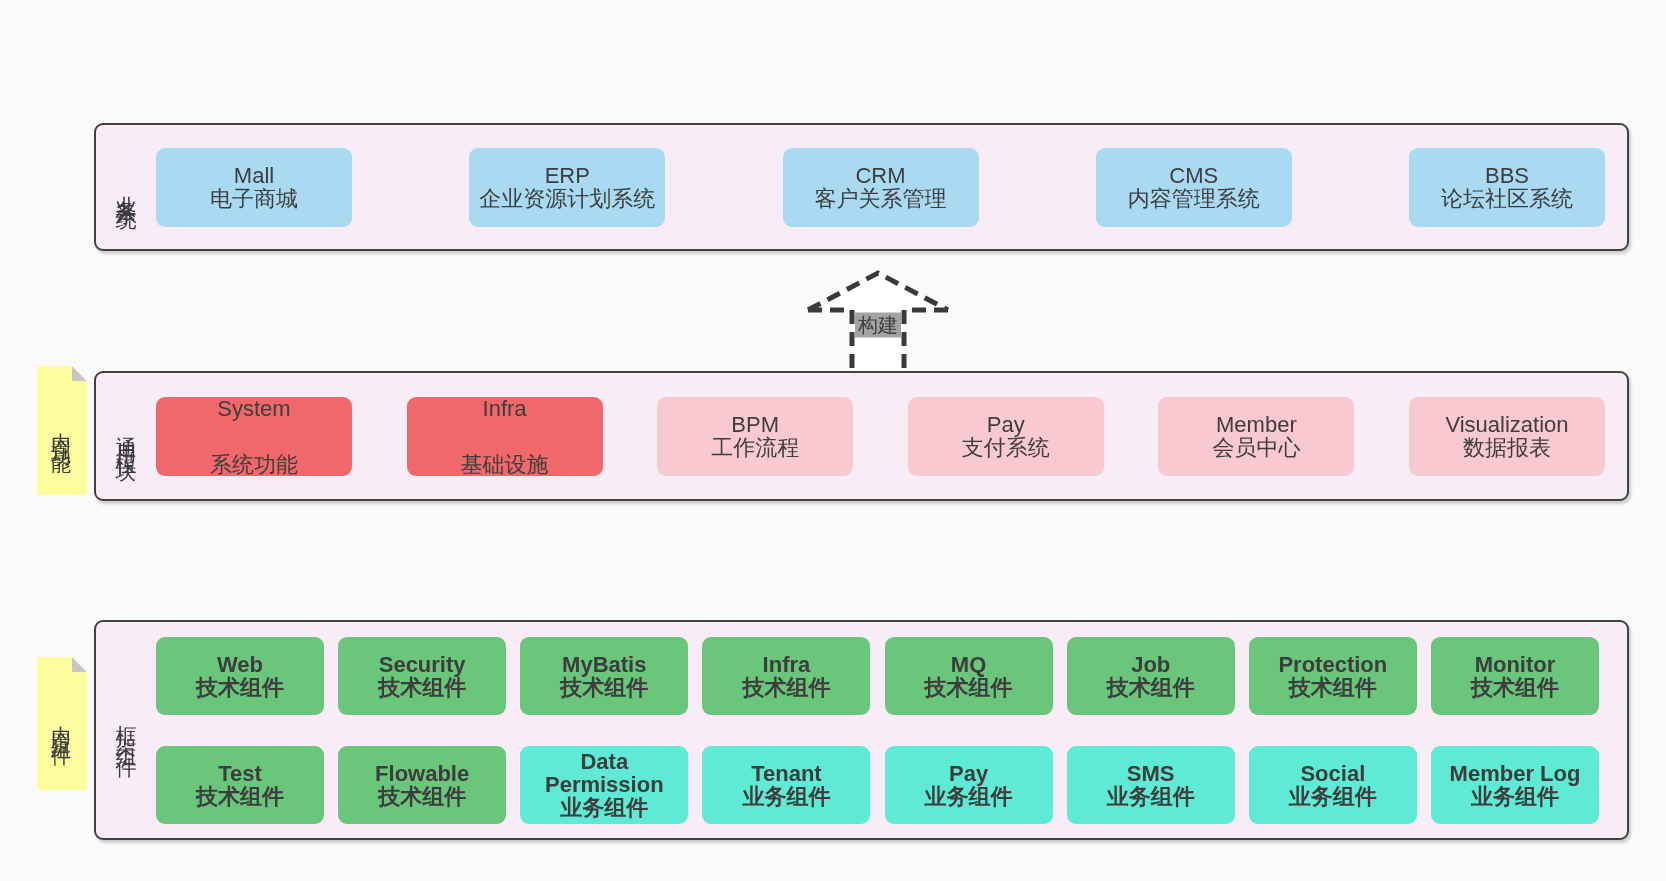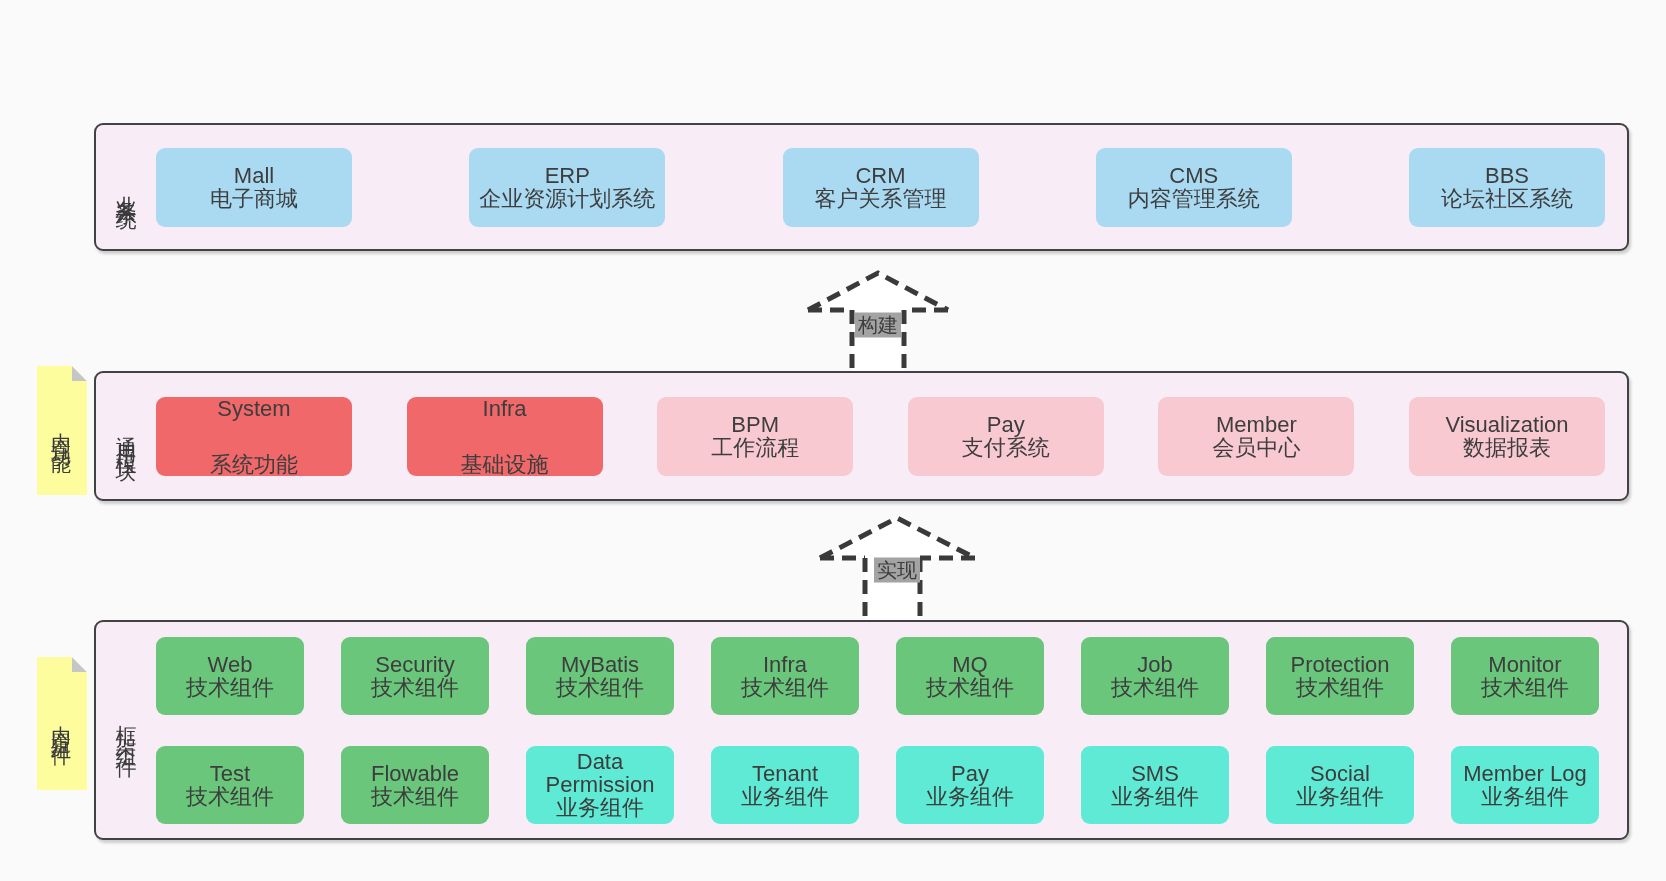--- a/index.html
+++ b/index.html
@@ -16,21 +16,21 @@
   .l3 .vlabel{letter-spacing:11px;}
   .boxes{flex:1;display:flex;align-items:center;justify-content:space-between;padding-right:22px;}
   .grid{flex:1;display:flex;flex-direction:column;justify-content:center;gap:31px;padding-right:28px;}
   .grid .row{display:flex;justify-content:space-between;}
 
   
   .box{box-sizing:border-box;border-radius:9px;display:flex;flex-direction:column;
        align-items:center;justify-content:center;text-align:center;
        font-size:22px;line-height:23px;color:#3d3d3d;}
   .box.wide{width:196px;height:79px;}
-  .box.small{width:148px;height:78px;}
+  .box.small{width:168px;height:78px;font-weight:bold;}
   .blue{background:#a9daf2;}
   .red{background:#f0686a;justify-content:space-between;}
   .pink{background:#f9c9d2;}
   .green{background:#69c67b;}
   .lgreen{background:#5eead4;}
 
   
   .sticky{position:absolute;width:50px;background:#fdfd9e;
           clip-path:polygon(0 0,calc(100% - 15px) 0,100% 15px,100% 100%,0 100%);
           display:flex;align-items:center;justify-content:center;
@@ -119,27 +119,20 @@
         <div>Member</div>
         <div>会员中心</div>
       </div>
       <div class="box wide pink">
         <div>Visualization</div>
         <div>数据报表</div>
       </div>
     </div>
   </section>
 
-  <div class="arrow" style="left:818px;top:511px;width:159px;height:109px;">
-    <svg viewBox="0 0 159 109">
-      <path class="fillpath" d="M2,47 L47,47 L47,109 L102,109 L102,47 L157,47 L79,7 Z"></path>
-      <path class="dashpath" d="M2,47 L79,7 L157,47 M2,47 L47,47 M47,47 L47,109 M157,47 L102,47 M102,47 L102,109"></path>
-    </svg>
-    <span class="arrow-label" style="left:79px;top:59px;">实现</span>
-  </div>
 
   <div class="sticky" style="left:37px;top:657px;height:133px;">
     <span class="fold"></span>
     <span class="sticky-text">内置组件</span>
   </div>
 
   <section class="layer l3" style="top:620px;height:220px;">
     <div class="label-col">
       <div class="vlabel">框架组件</div>
     </div>

